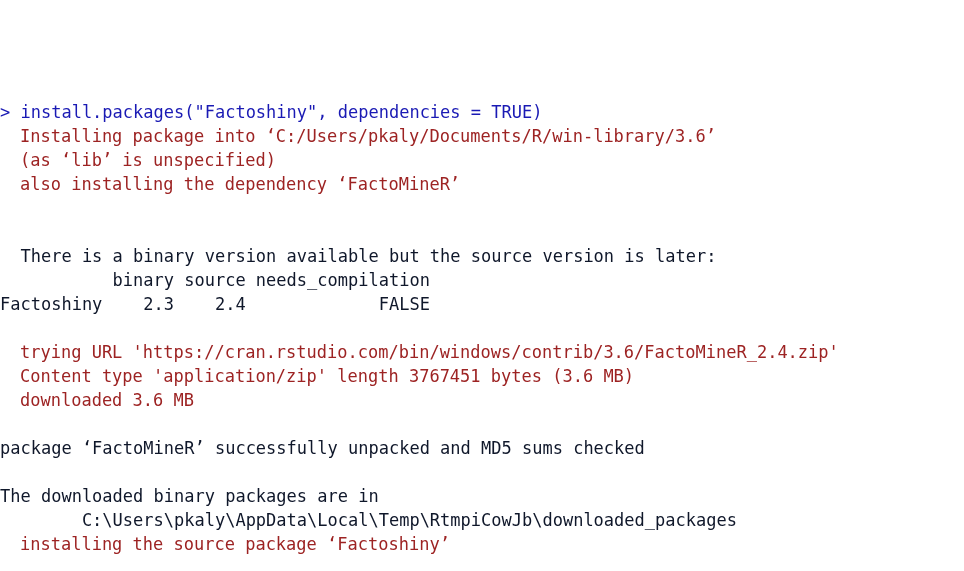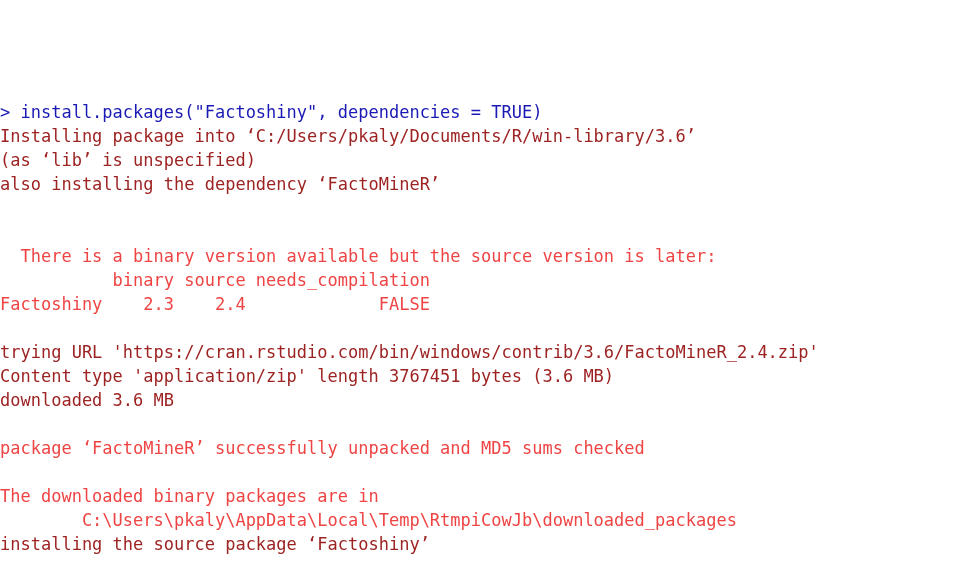--- a/index.html
+++ b/index.html
@@ -19,22 +19,22 @@
     letter-spacing: 0px;
     white-space: pre;
   }
   .line {
     white-space: pre;
     height: 24px;
     line-height: 24px;
     overflow: visible;
   }
   .cmd   { color: #1a1ab4; }
-  .msg   { color: #9d2323; }
-  .out   { color: #ef4444; }
+  .msg   { color: #9d2323; margin-left: 20px; }
+  .out   { color: #0f172a; }
   .blank { height: 24px; line-height: 24px; }
   .pad-top { height: 4px; }
 </style>
 </head>
 <body>
 
 <div id="console">
   <div class="pad-top"></div>
   <div id="console-lines"><div class="line cmd">&gt; install.packages("Factoshiny", dependencies = TRUE)</div><div class="line msg">Installing package into ‘C:/Users/pkaly/Documents/R/win-library/3.6’</div><div class="line msg">(as ‘lib’ is unspecified)</div><div class="line msg">also installing the dependency ‘FactoMineR’</div><div class="line blank"></div><div class="line blank"></div><div class="line out">  There is a binary version available but the source version is later:</div><div class="line out">           binary source needs_compilation</div><div class="line out">Factoshiny    2.3    2.4             FALSE</div><div class="line blank"></div><div class="line msg">trying URL 'https://cran.rstudio.com/bin/windows/contrib/3.6/FactoMineR_2.4.zip'</div><div class="line msg">Content type 'application/zip' length 3767451 bytes (3.6 MB)</div><div class="line msg">downloaded 3.6 MB</div><div class="line blank"></div><div class="line out">package ‘FactoMineR’ successfully unpacked and MD5 sums checked</div><div class="line blank"></div><div class="line out">The downloaded binary packages are in</div><div class="line out">        C:\Users\pkaly\AppData\Local\Temp\RtmpiCowJb\downloaded_packages</div><div class="line msg">installing the source package ‘Factoshiny’</div><div class="line blank"></div></div>
 </div>

